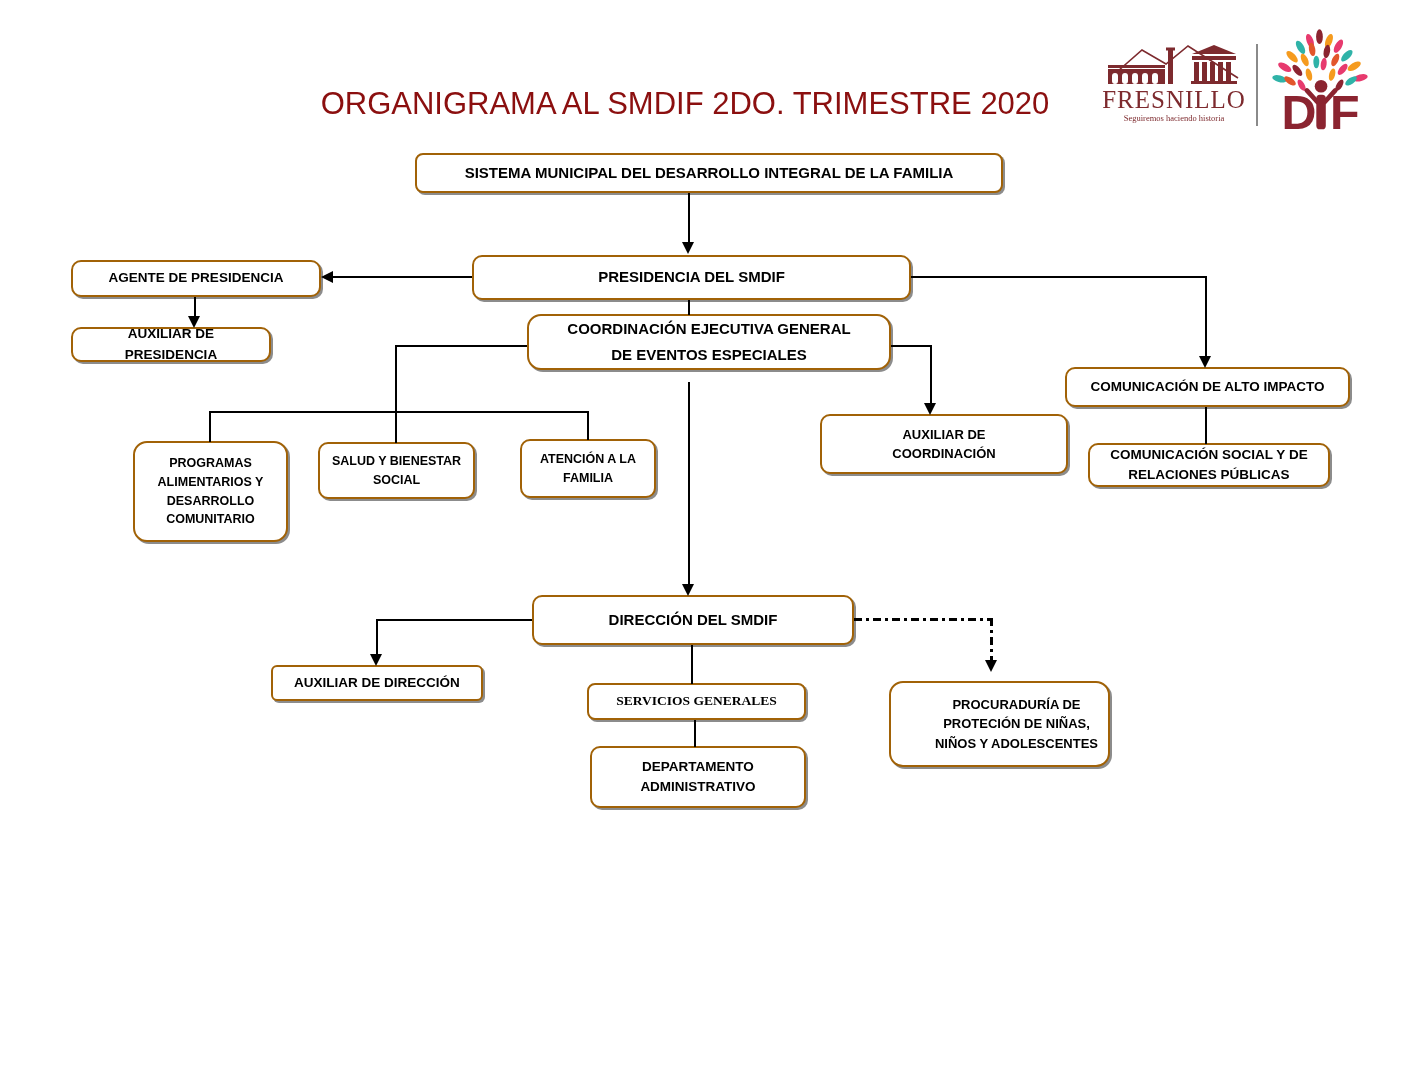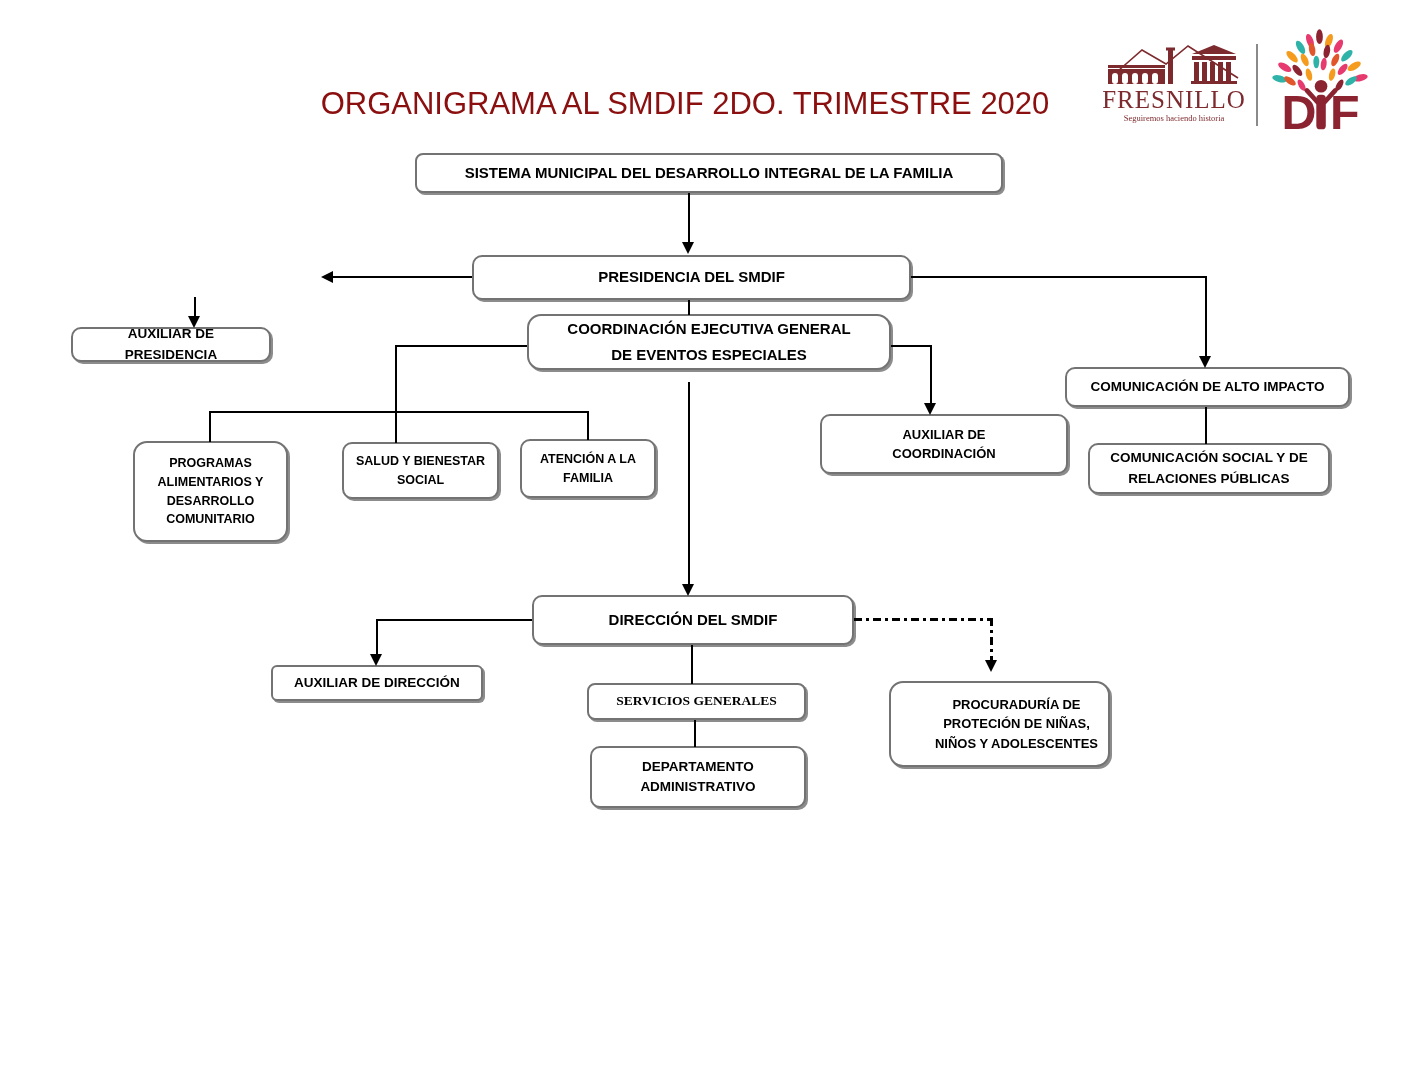--- a/index.html
+++ b/index.html
@@ -10,35 +10,35 @@
   #title{position:absolute;left:300px;top:86px;width:770px;text-align:center;
          font-size:31px;letter-spacing:0px;color:#8B0F0F;font-weight:normal;white-space:nowrap;}
 
   
   #logo-area{position:absolute;left:1100px;top:28px;width:280px;height:110px;}
   #logo-divider{position:absolute;left:156px;top:16px;width:2px;height:82px;background:#8a8a8a;}
   #logo-fresnillo{position:absolute;left:0px;top:10px;}
   #logo-dif{position:absolute;left:170px;top:0px;}
 
   
-  .node{position:absolute;background:#fff;border:2px solid #737373;border-radius:10px;
+  .node{position:absolute;background:#fff;border:2px solid #a16207;border-radius:10px;
         display:flex;align-items:center;justify-content:center;text-align:center;
         font-weight:bold;color:#000;box-sizing:border-box;white-space:pre-line;
         box-shadow:2px 2px 0 rgba(0,0,0,0.45);line-height:1.5;padding:2px 8px;}
   #n-sistema            {left:415px;top:153px;width:588px;height:40px;font-size:15px;border-radius:8px;}
   #n-presidencia        {left:472px;top:255px;width:439px;height:45px;font-size:15px;}
   #n-agente             {left:71px; top:260px;width:250px;height:37px;font-size:13.5px;}
   #n-auxiliar-presidencia{left:71px;top:327px;width:200px;height:35px;font-size:13.5px;}
   #n-coordinacion       {left:527px;top:314px;width:364px;height:56px;font-size:15px;line-height:1.75;border-radius:14px;}
   #n-programas          {left:133px;top:441px;width:155px;height:101px;font-size:12.5px;border-radius:14px;}
-  #n-salud              {left:318px;top:442px;width:157px;height:57px;font-size:12.5px;margin-left:24px;}
+  #n-salud              {left:318px;top:442px;width:157px;height:57px;font-size:12.5px;}
   #n-atencion           {left:520px;top:439px;width:136px;height:59px;font-size:12.5px;}
   #n-auxiliar-coordinacion{left:820px;top:414px;width:248px;height:60px;font-size:13px;}
   #n-com-alto-impacto   {left:1065px;top:367px;width:285px;height:40px;font-size:13.5px;}
-  #n-com-social         {left:1088px;top:443px;width:242px;height:51px;font-size:13.5px;}
+  #n-com-social         {left:1088px;top:443px;width:242px;height:44px;font-size:13.5px;}
   #n-direccion          {left:532px;top:595px;width:322px;height:50px;font-size:15px;}
   #n-auxiliar-direccion {left:271px;top:665px;width:212px;height:36px;font-size:13.5px;border-radius:6px;}
   #n-servicios          {left:587px;top:683px;width:219px;height:37px;font-size:13.5px;border-radius:8px;font-family:Liberation Serif, serif;}
   #n-depto-admin        {left:590px;top:746px;width:216px;height:62px;font-size:13.5px;}
   #n-procuraduria       {left:889px;top:681px;width:221px;height:86px;font-size:13px;border-radius:14px;padding-left:42px;}
 
   
   .vline{position:absolute;width:2px;background:#000;}
   .hline{position:absolute;height:2px;background:#000;}
   .ddh{position:absolute;height:2.5px;
@@ -141,20 +141,21 @@
         <path d="M52 70 L62 59" stroke="#8B2430" stroke-width="4.5" stroke-linecap="round" fill="none"></path>
         <rect x="44" y="63" width="9" height="33" rx="3.5" fill="#8B2430"></rect>
       </g>
       <text x="11" y="96" font-family="Liberation Sans, sans-serif" font-weight="bold" font-size="46" fill="#8B2430">D</text>
       <text x="57" y="96" font-family="Liberation Sans, sans-serif" font-weight="bold" font-size="46" fill="#8B2430">F</text>
     </svg>
   </div>
 
   <div class="node" id="n-sistema">SISTEMA MUNICIPAL DEL DESARROLLO INTEGRAL DE LA FAMILIA</div>
   <div class="node" id="n-presidencia">PRESIDENCIA DEL SMDIF</div>
+  <div class="node" id="n-agente">AGENTE DE PRESIDENCIA</div>
   <div class="node" id="n-auxiliar-presidencia">AUXILIAR DE PRESIDENCIA</div>
   <div class="node" id="n-coordinacion">COORDINACIÓN EJECUTIVA GENERAL
 DE EVENTOS ESPECIALES</div>
   <div class="node" id="n-programas">PROGRAMAS
 ALIMENTARIOS Y
 DESARROLLO
 COMUNITARIO</div>
   <div class="node" id="n-salud">SALUD Y BIENESTAR
 SOCIAL</div>
   <div class="node" id="n-atencion">ATENCIÓN A LA

